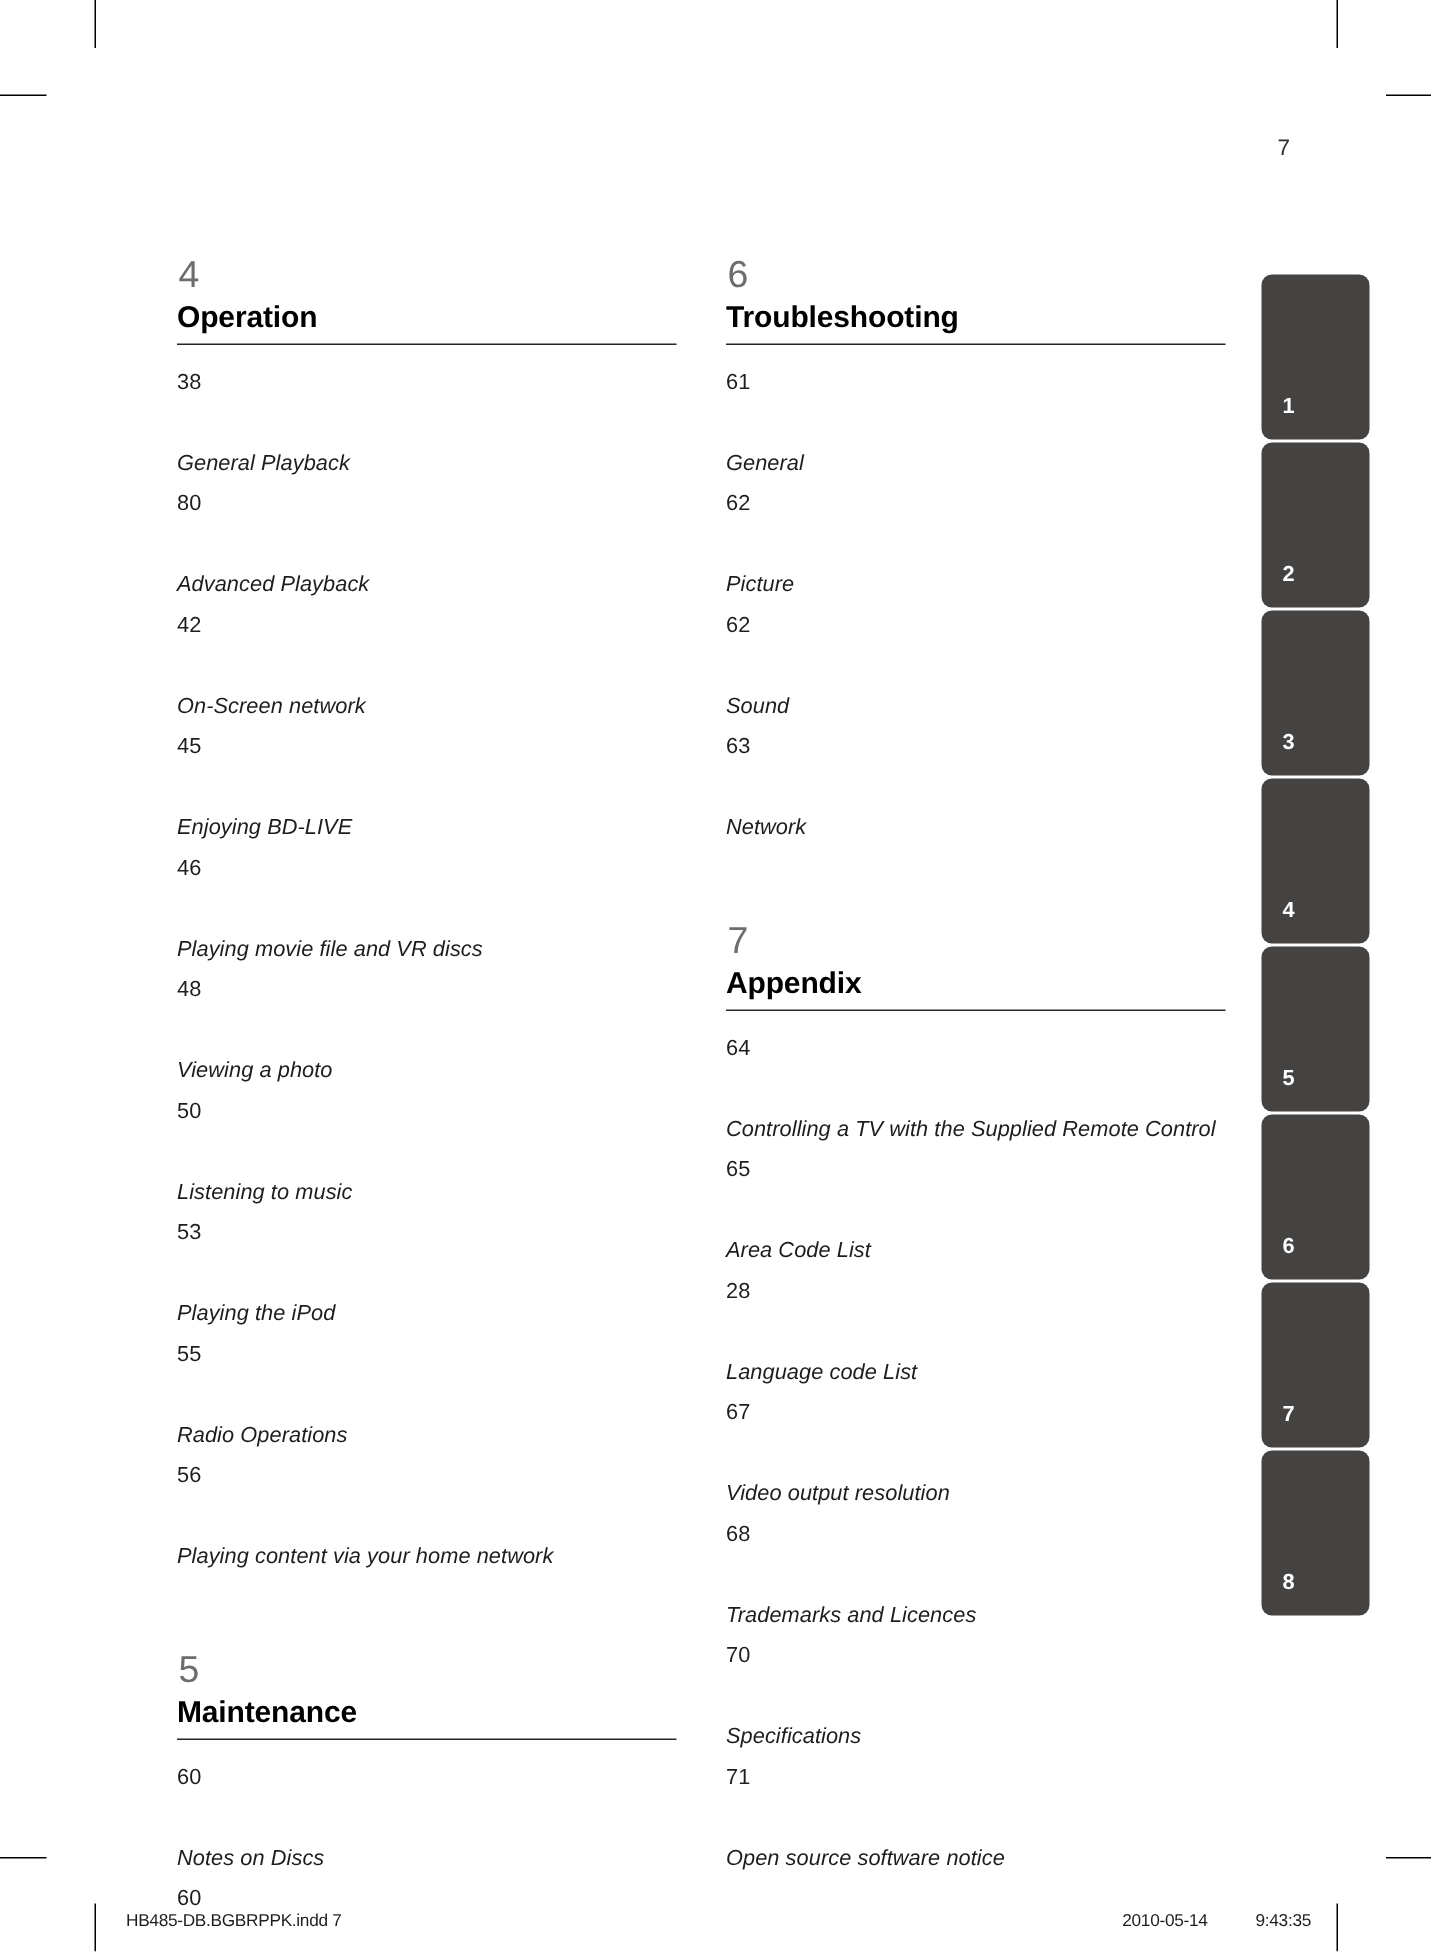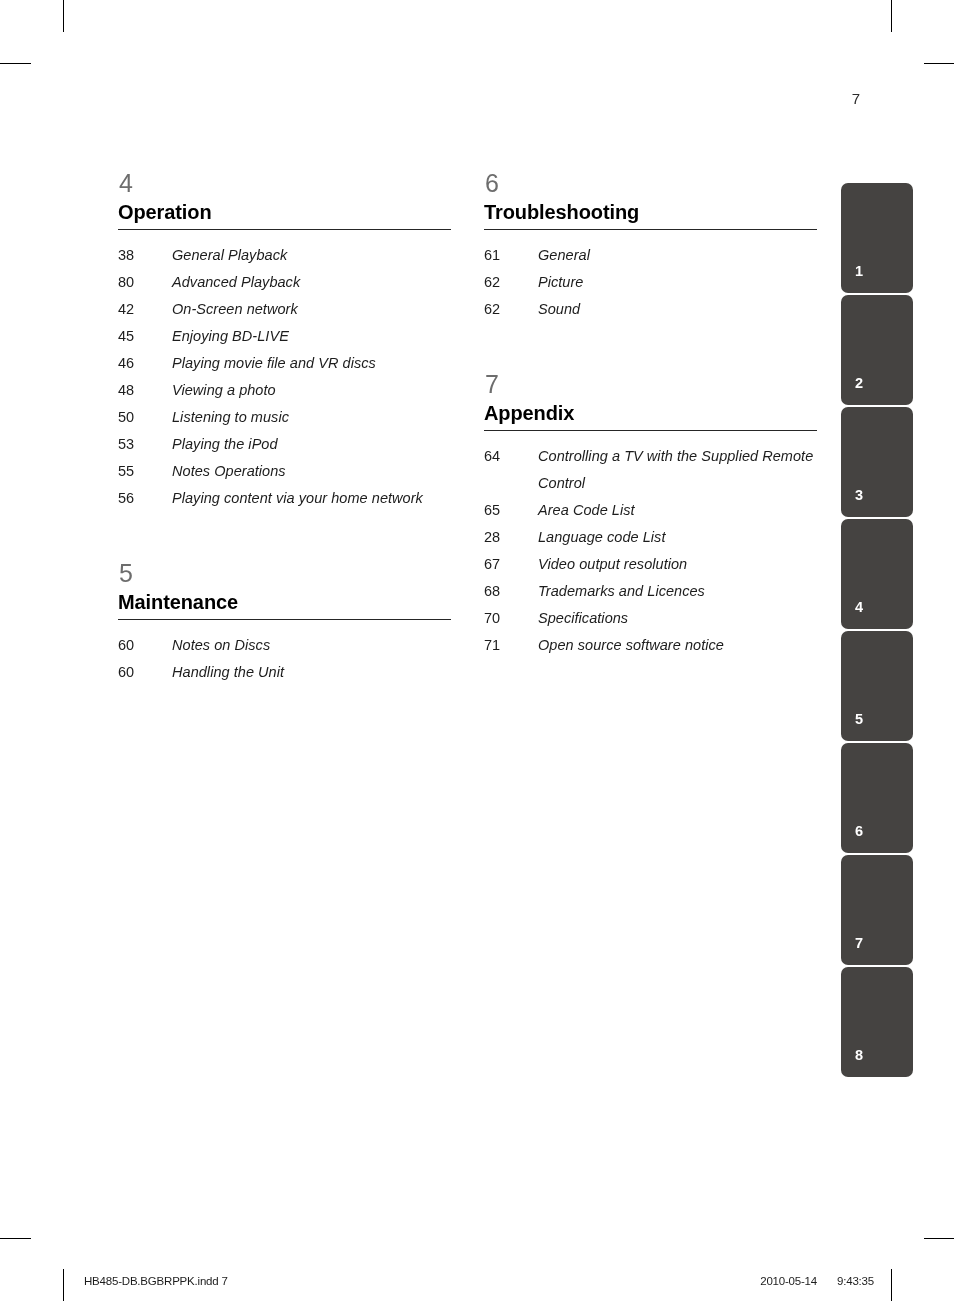--- a/index.html
+++ b/index.html
@@ -81,20 +81,21 @@
   }
 
   .toc-list { margin: 0; padding: 0; list-style: none; }
   .toc-row {
     display: flex;
     align-items: flex-start;
     font-size: 14.5px;
     line-height: 27px;
     color: #1d1d1d;
     letter-spacing: 0.05px;
+    flex-direction: column;
   }
   .toc-page {
     flex: 0 0 54px;
     width: 54px;
   }
   .toc-title {
     flex: 1 1 auto;
     font-style: italic;
   }
 
@@ -132,21 +133,21 @@
     width: 790px;
     display: flex;
     align-items: baseline;
     font-size: 11.5px;
     color: #1d1d1d;
     letter-spacing: -0.2px;
     text-align: center;
   }
   .footer-left { flex: 0 0 auto; }
   .footer-spacer { flex: 1 1 auto; }
-  .footer-date { flex: 0 0 auto; margin-right: 20px; }
+  .footer-date { flex: 0 0 auto; margin-right: 32px; }
   .footer-time { flex: 0 0 auto; }
 </style>
 </head>
 <body>
 
 <div class="crop v crop-tl-v"></div>
 <div class="crop h crop-tl-h"></div>
 <div class="crop v crop-tr-v"></div>
 <div class="crop h crop-tr-h"></div>
 <div class="crop v crop-bl-v"></div>
@@ -189,21 +190,21 @@
         <li class="toc-row">
           <span class="toc-page">50</span>
           <span class="toc-title">Listening to music</span>
         </li>
         <li class="toc-row">
           <span class="toc-page">53</span>
           <span class="toc-title">Playing the iPod</span>
         </li>
         <li class="toc-row">
           <span class="toc-page">55</span>
-          <span class="toc-title">Notes Operations</span>
+          <span class="toc-title">Radio Operations</span>
         </li>
         <li class="toc-row">
           <span class="toc-page">56</span>
           <span class="toc-title">Playing content via your home network</span>
         </li>
       </ul>
     </div>
     <div class="toc-section">
       <div class="sec-num">5</div>
       <div class="sec-title">Maintenance</div>
@@ -232,20 +233,24 @@
           <span class="toc-title">General</span>
         </li>
         <li class="toc-row">
           <span class="toc-page">62</span>
           <span class="toc-title">Picture</span>
         </li>
         <li class="toc-row">
           <span class="toc-page">62</span>
           <span class="toc-title">Sound</span>
         </li>
+        <li class="toc-row">
+          <span class="toc-page">63</span>
+          <span class="toc-title">Network</span>
+        </li>
       </ul>
     </div>
     <div class="toc-section">
       <div class="sec-num">7</div>
       <div class="sec-title">Appendix</div>
       <hr class="sec-rule">
       <ul class="toc-list">
         <li class="toc-row">
           <span class="toc-page">64</span>
           <span class="toc-title">Controlling a TV with the Supplied Remote Control</span>

